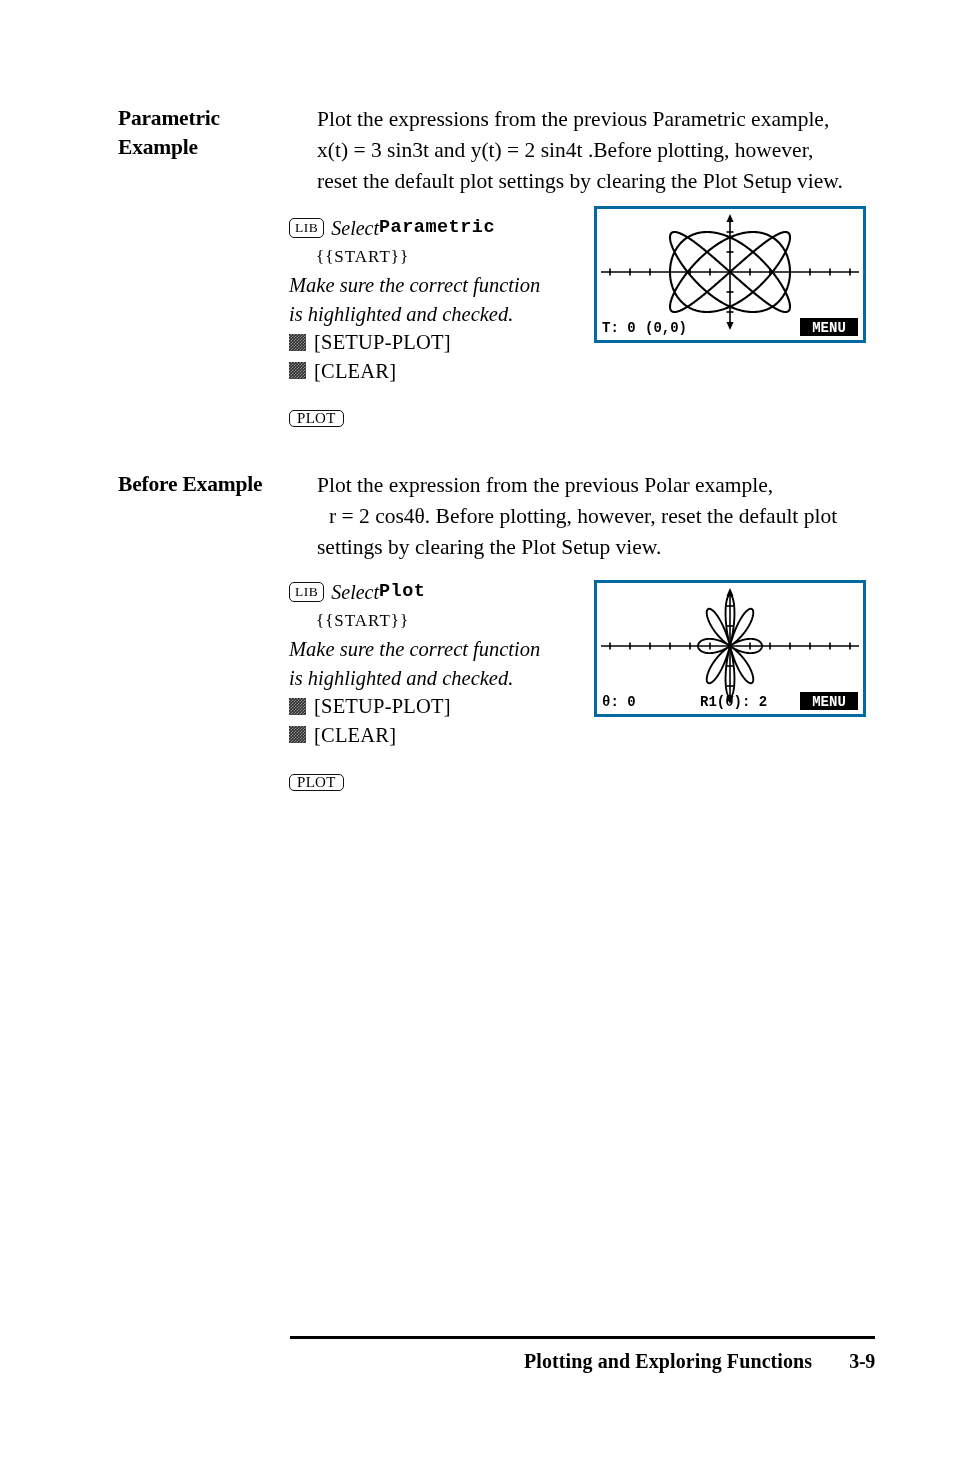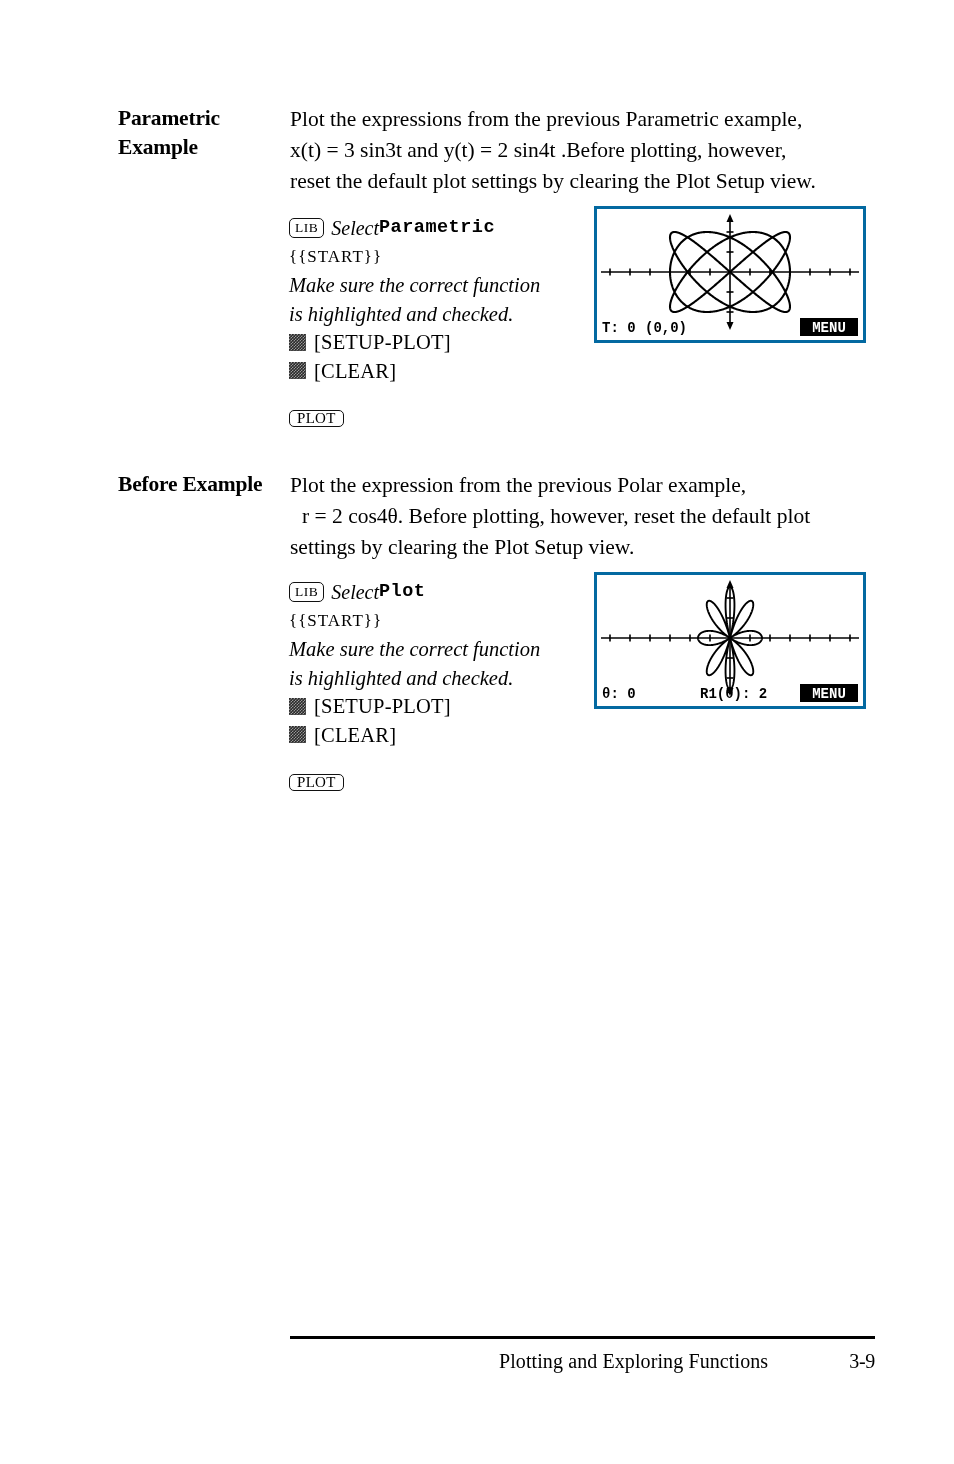--- a/index.html
+++ b/index.html
@@ -41,21 +41,21 @@
   }
   .heading .hl { display: block; }
 
   .body-col {
     position: absolute;
     left: 290px;
     width: 585px;
     font-size: 21.5px;
     line-height: 31px;
   }
-  .body-line { white-space: nowrap; }
+  .body-line { white-space: nowrap; margin-left: 27px; }
   .body-line.indent { padding-left: 12px; }
 
   
   .keys {
     position: absolute;
     left: 289px;
     width: 290px;
     font-size: 20px;
     line-height: 28.5px;
   }
@@ -97,21 +97,21 @@
     font-family: "Liberation Mono", monospace;
     font-weight: bold;
     font-size: 18.5px;
     letter-spacing: 0.5px;
   }
 
   .start-line {
     font-size: 19px;
     letter-spacing: 0.2px;
   }
-  .start-line .sc { font-size: 17px; letter-spacing: 1px; }
+  .start-line .sc { font-size: 17px; letter-spacing: 1px; margin-left: 27px; }
 
   .note-line {
     font-style: italic;
     font-size: 20.5px;
   }
 
   
   .shiftsq {
     display: inline-block;
     width: 17px;
@@ -150,23 +150,22 @@
   .footer-rule {
     height: 2.5px;
     background: #000;
     width: 585px;
   }
   .footer-text {
     margin-top: 11px;
     display: flex;
     justify-content: flex-end;
     align-items: baseline;
-    font-weight: normal;
+    font-weight: bold;
     font-size: 20px;
-    gap: 44px;
   }
   .footer-title { letter-spacing: 0.1px; }
   .footer-page { margin-left: 37px; letter-spacing: -0.3px; }
 </style>
 </head>
 <body>
 
 <div class="page">
 
   <div class="section" id="section-parametric">
@@ -279,21 +278,21 @@
       </div>
       <div class="key-line">
         <span class="shiftsq"></span>
         <span class="brk">[CLEAR]</span>
       </div>
       <div class="key-line plot-row">
         <span class="keycap wide">PLOT</span>
       </div>
     </div>
 
-    <div class="screen" style="left:594px; top:102px;">
+    <div class="screen" style="left:594px; top:110px;">
       <svg width="266" height="131" viewBox="0 0 266 131">
         <g stroke="#000">
           <line x1="4" y1="63" x2="262" y2="63" stroke-width="1.6"></line>
           <line x1="133" y1="8" x2="133" y2="118" stroke-width="1.6"></line>
           <polygon points="133,5 129.5,13 136.5,13" fill="#000" stroke="none"></polygon>
           <polygon points="133,121 129.5,113 136.5,113" fill="#000" stroke="none"></polygon>
           <g stroke-width="1.6">
             <line x1="13" y1="59.5" x2="13" y2="66.5"></line>
             <line x1="33" y1="59.5" x2="33" y2="66.5"></line>
             <line x1="53" y1="59.5" x2="53" y2="66.5"></line>

